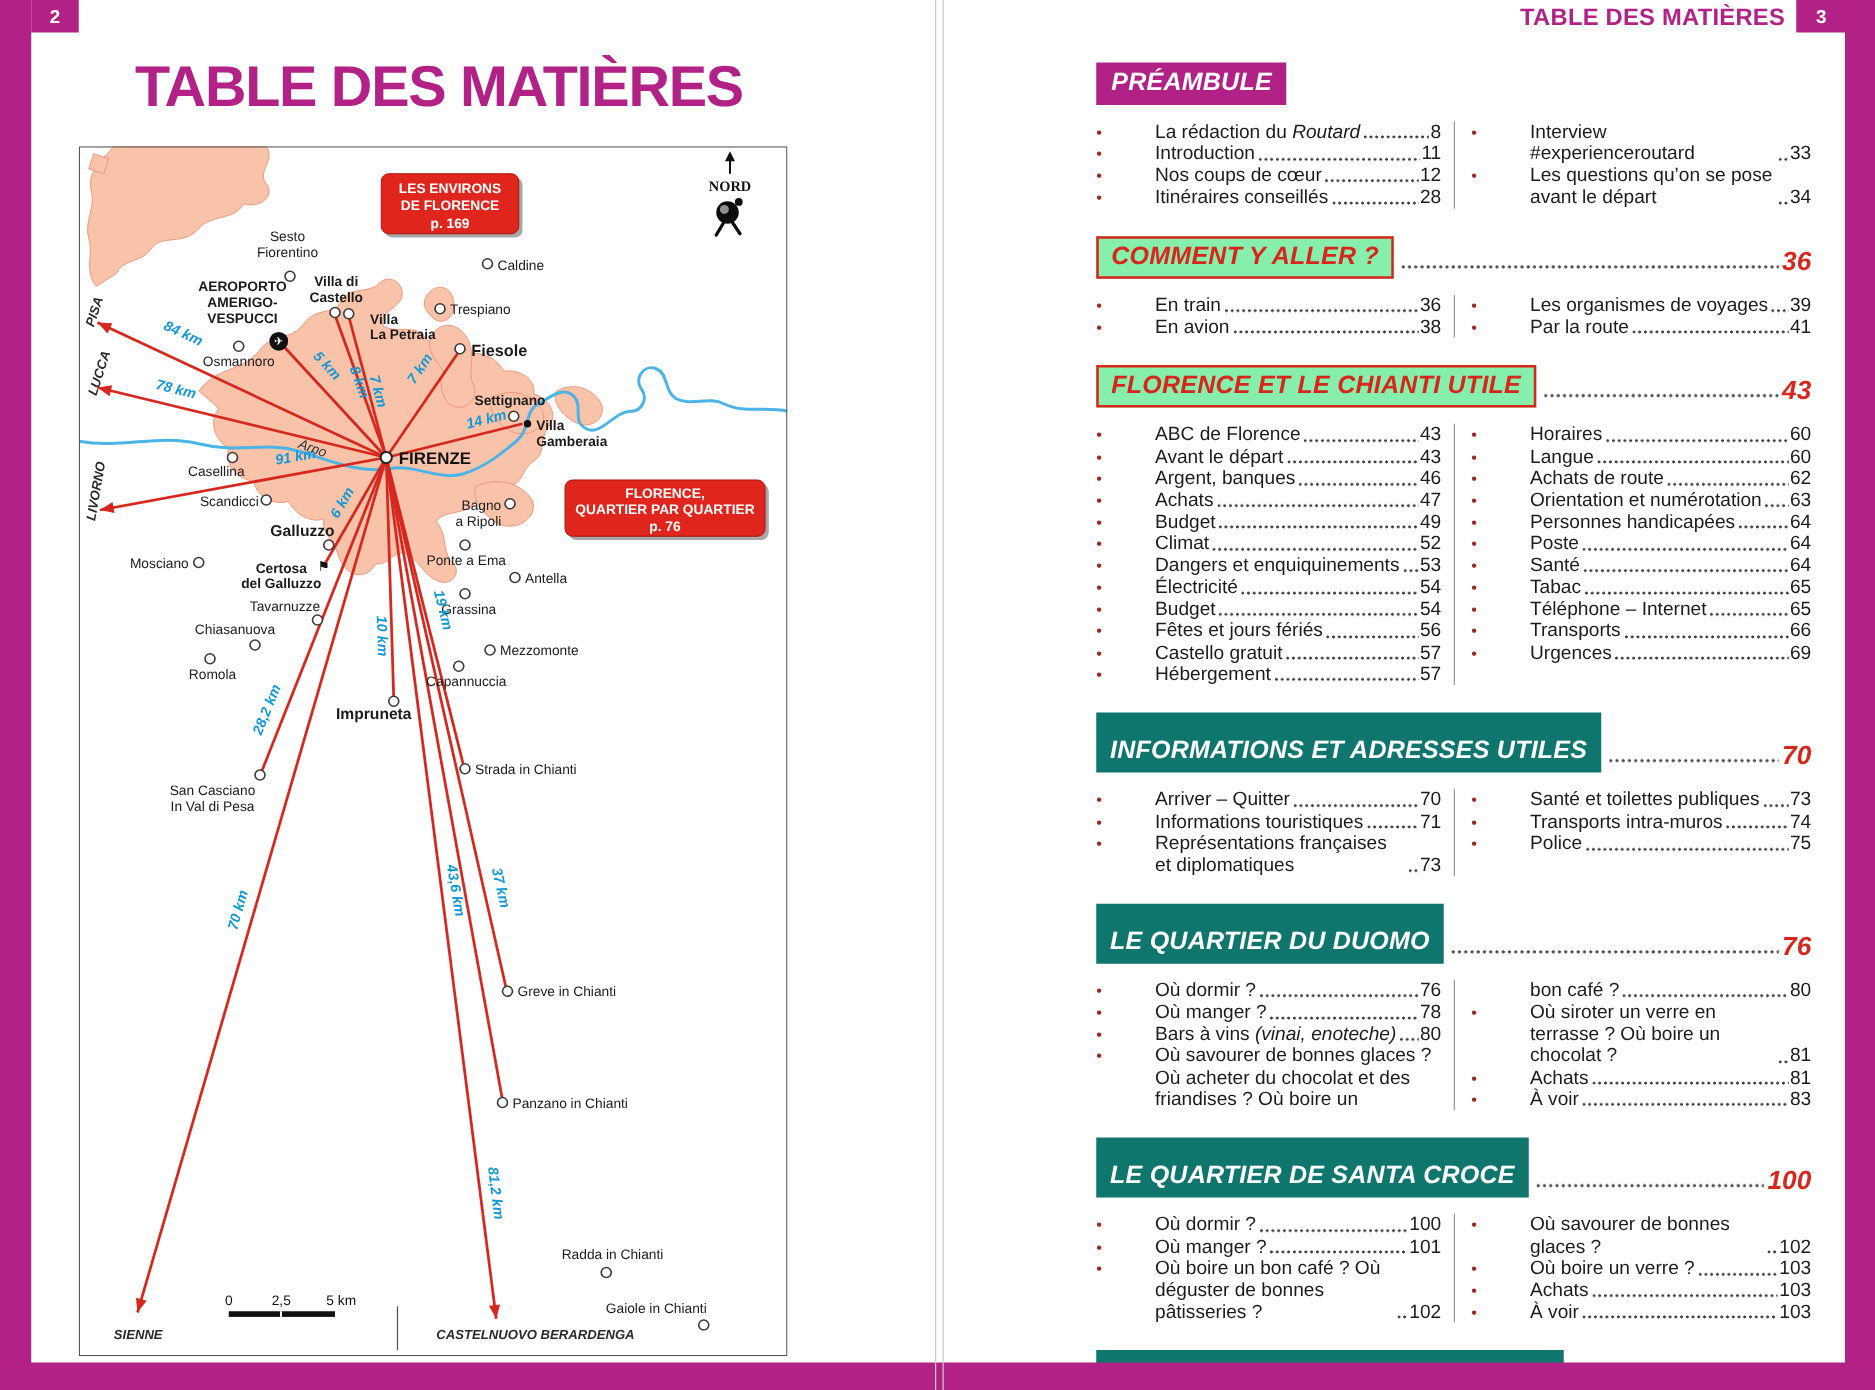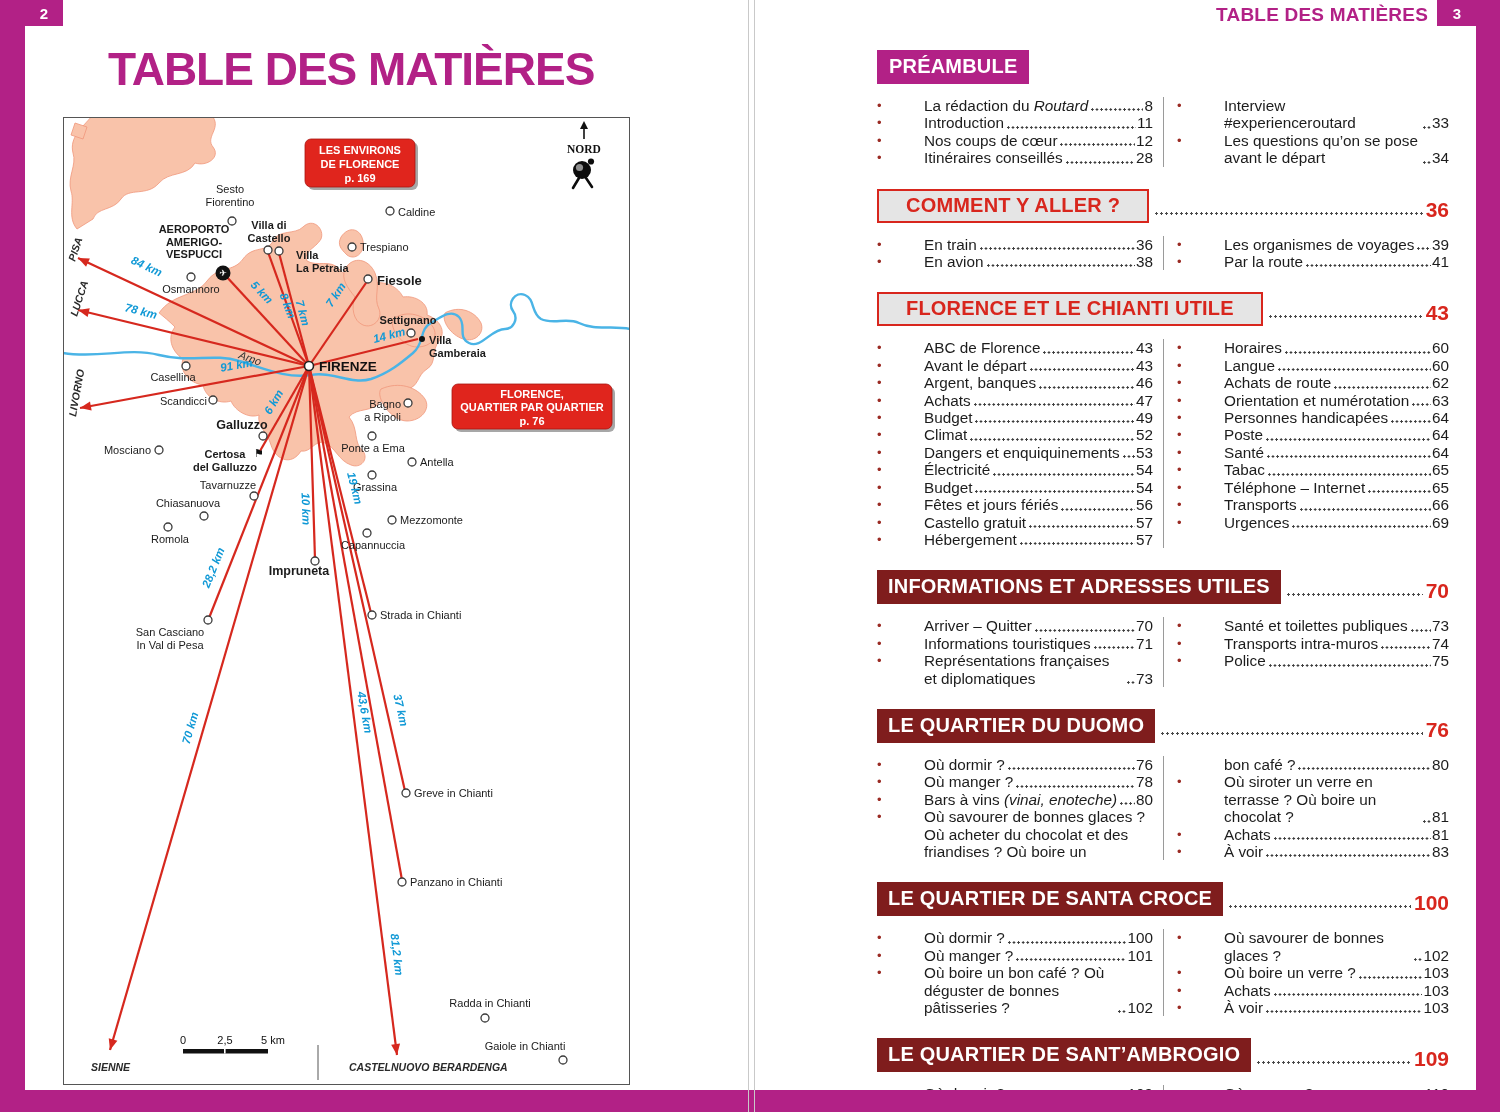--- a/index.html
+++ b/index.html
@@ -21,25 +21,25 @@
   .page-title{position:absolute;left:108px;top:42px;font-size:46px;font-weight:bold;
               color:#b22186;letter-spacing:-1px;z-index:1;}
   .running-head{position:absolute;right:72px;top:4px;font-size:19px;font-weight:bold;
                 color:#b22186;letter-spacing:0.2px;z-index:4;}
 
   .map-wrap{position:absolute;left:63px;top:117px;width:567px;height:968px;}
 
   
   .toc{position:absolute;left:877px;top:50px;width:572px;z-index:1;}
   .toc-section{margin-bottom:22px;}
-  .hdr-row{display:flex;align-items:flex-start;margin-bottom:13px;}
+  .hdr-row{display:flex;align-items:flex-start;margin-bottom:13px;font-style:italic;}
   .hdr{font-weight:bold;font-size:20px;letter-spacing:0.2px;white-space:nowrap;}
   .hdr-magenta{background:#b22186;color:#fff;padding:5px 12px 6px;}
-  .hdr-outline{border:2px solid #d8261d;color:#d8261d;background:#e5e5e5;padding:3px 27px 4px;}
-  .hdr-filled{background:#7f1d1d;color:#fff;padding:5px 11px 6px;}
+  .hdr-outline{border:2px solid #d8261d;color:#d8261d;background:#86efac;padding:3px 10px 4px;}
+  .hdr-filled{background:#0f766e;color:#fff;padding:19px 11px 6px;}
   .hdr-leader{flex:1 1 10px;min-width:10px;align-self:flex-end;height:3px;margin:0 3px 8px 6px;
       background-image:radial-gradient(circle at 1.5px 1.5px,#4a4a4a 1.1px,rgba(0,0,0,0) 1.3px);
       background-size:5px 3px;background-repeat:repeat-x;background-position:left bottom;}
   .hdr-page{font-weight:bold;font-size:21px;color:#d8261d;align-self:flex-end;margin-bottom:1px;}
   .cols{display:flex;}
   .col{width:50%;box-sizing:border-box;}
   .col-l{padding-right:10px;}
   .col-r{border-left:1px solid #9a9a9a;padding-left:13px;}
   .item{display:flex;font-size:15.3px;line-height:17.4px;color:#1c1c1c;}
   .bullet{width:11px;flex:0 0 11px;color:#9a2a23;font-size:13px;line-height:17.4px;}

